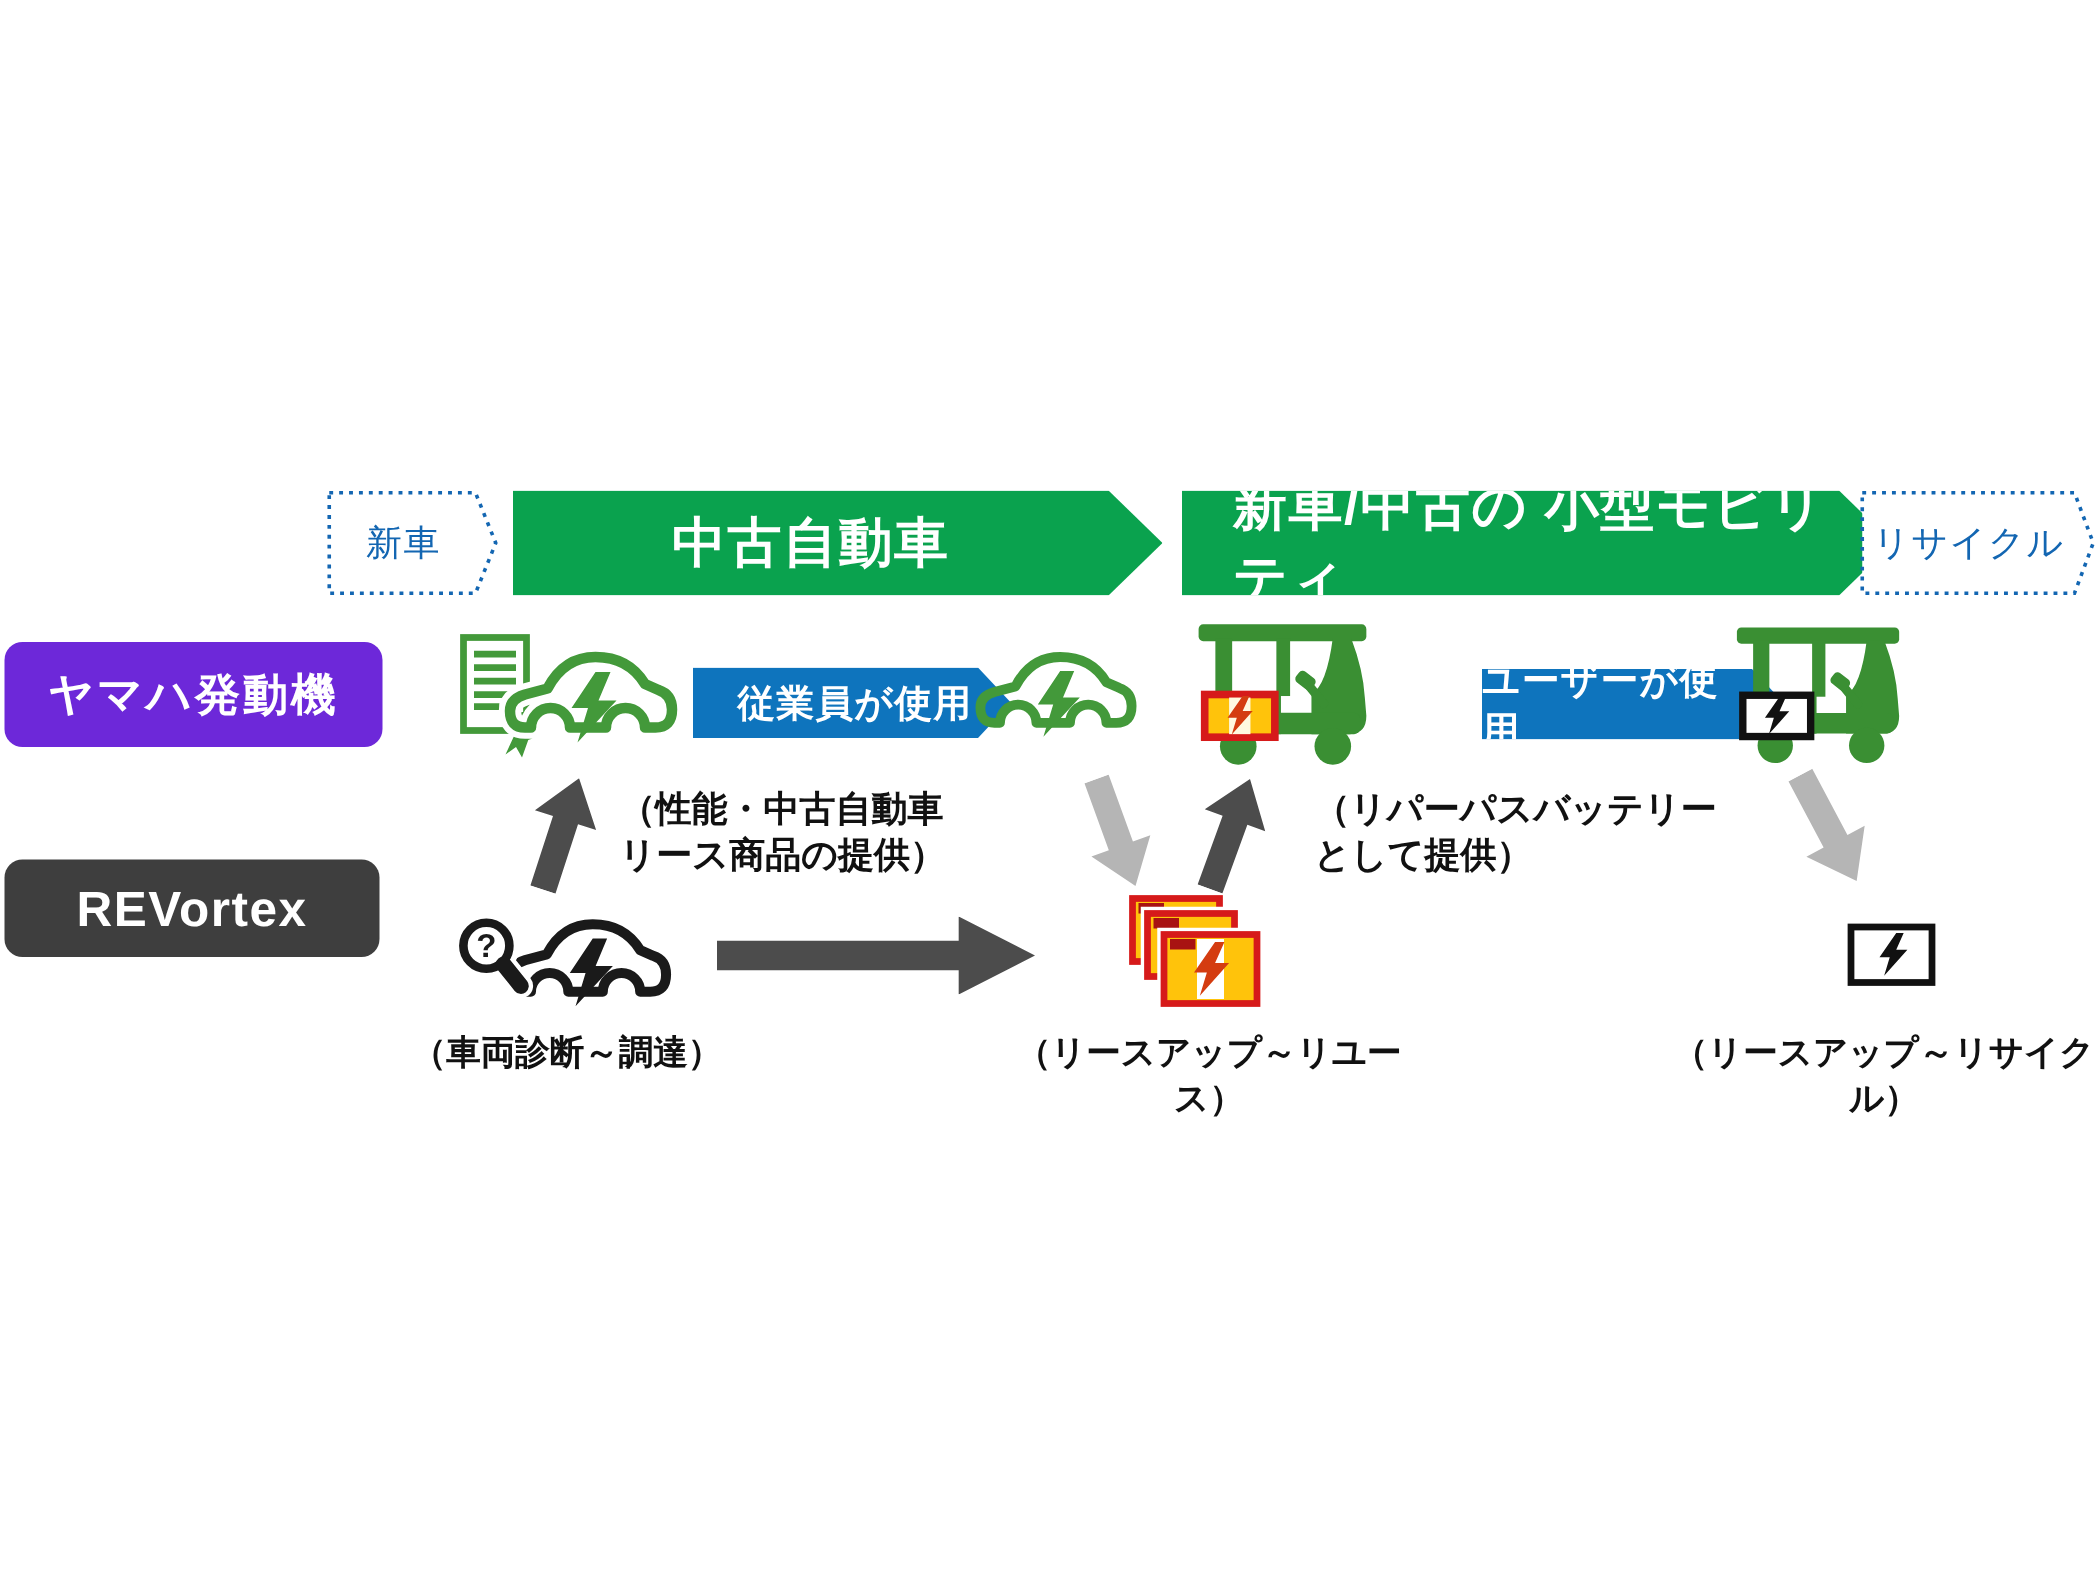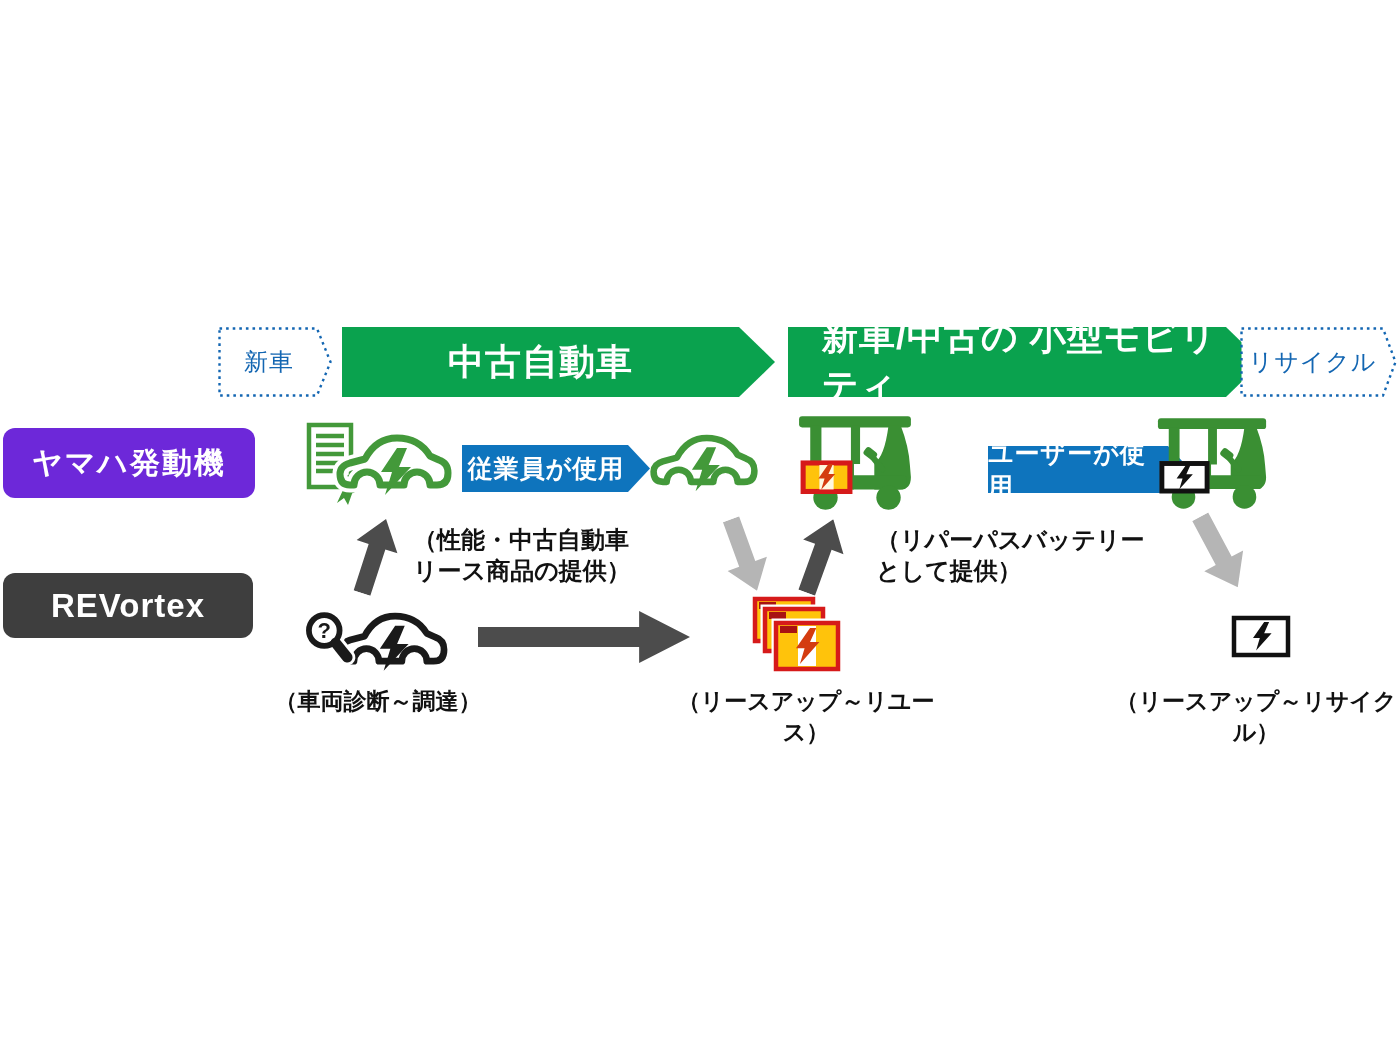--- a/index.html
+++ b/index.html
@@ -84,21 +84,21 @@
       <circle cx="46" cy="68" r="9.5" fill="#43993a"></circle>
       <circle cx="46" cy="68" r="4" fill="#ffffff"></circle>
     </g>
     <g transform="translate(30,6)">
       <path d="M16,63 Q6,63 6,52 Q6,44 16,41 L31,37 Q42,16 63,16 Q85,16 96,34 L105,38 Q114,41 114,51 Q114,63 103,63 L96,63 A13,13 0 0 0 70,63 L46,63 A13,13 0 0 0 20,63 Z" fill="none" stroke="#ffffff" stroke-width="15" stroke-linejoin="round"></path>
       <path d="M16,63 Q6,63 6,52 Q6,44 16,41 L31,37 Q42,16 63,16 Q85,16 96,34 L105,38 Q114,41 114,51 Q114,63 103,63 L96,63 A13,13 0 0 0 70,63 L46,63 A13,13 0 0 0 20,63 Z" fill="none" stroke="#43993a" stroke-width="7" stroke-linejoin="round"></path>
       <path d="M63,26 L47,50 L58,50 L51,73 L77,45 L65,45 L73,26 Z" fill="#43993a"></path>
     </g>
   </svg>
 
-  <div class="abs usage-arrow" style="left:462px;top:445px;width:188px;height:47px;">
+  <div class="abs usage-arrow" style="left:462px;top:445px;width:188px;height:47px;padding-left:24px;">
     <span class="lbl">従業員が使用</span>
   </div>
 
   <svg class="abs" style="left:648px;top:423px;" width="112" height="86" viewBox="0 0 120 92">
     <path d="M16,63 Q6,63 6,52 Q6,44 16,41 L31,37 Q42,16 63,16 Q85,16 96,34 L105,38 Q114,41 114,51 Q114,63 103,63 L96,63 A13,13 0 0 0 70,63 L46,63 A13,13 0 0 0 20,63 Z" fill="none" stroke="#43993a" stroke-width="7" stroke-linejoin="round"></path>
     <path d="M63,26 L47,50 L58,50 L51,73 L77,45 L65,45 L73,26 Z" fill="#43993a"></path>
   </svg>
 
   <svg class="abs" style="left:795px;top:414px;" width="122" height="98" viewBox="0 0 120 96">
     <g fill="#3a8f33">

